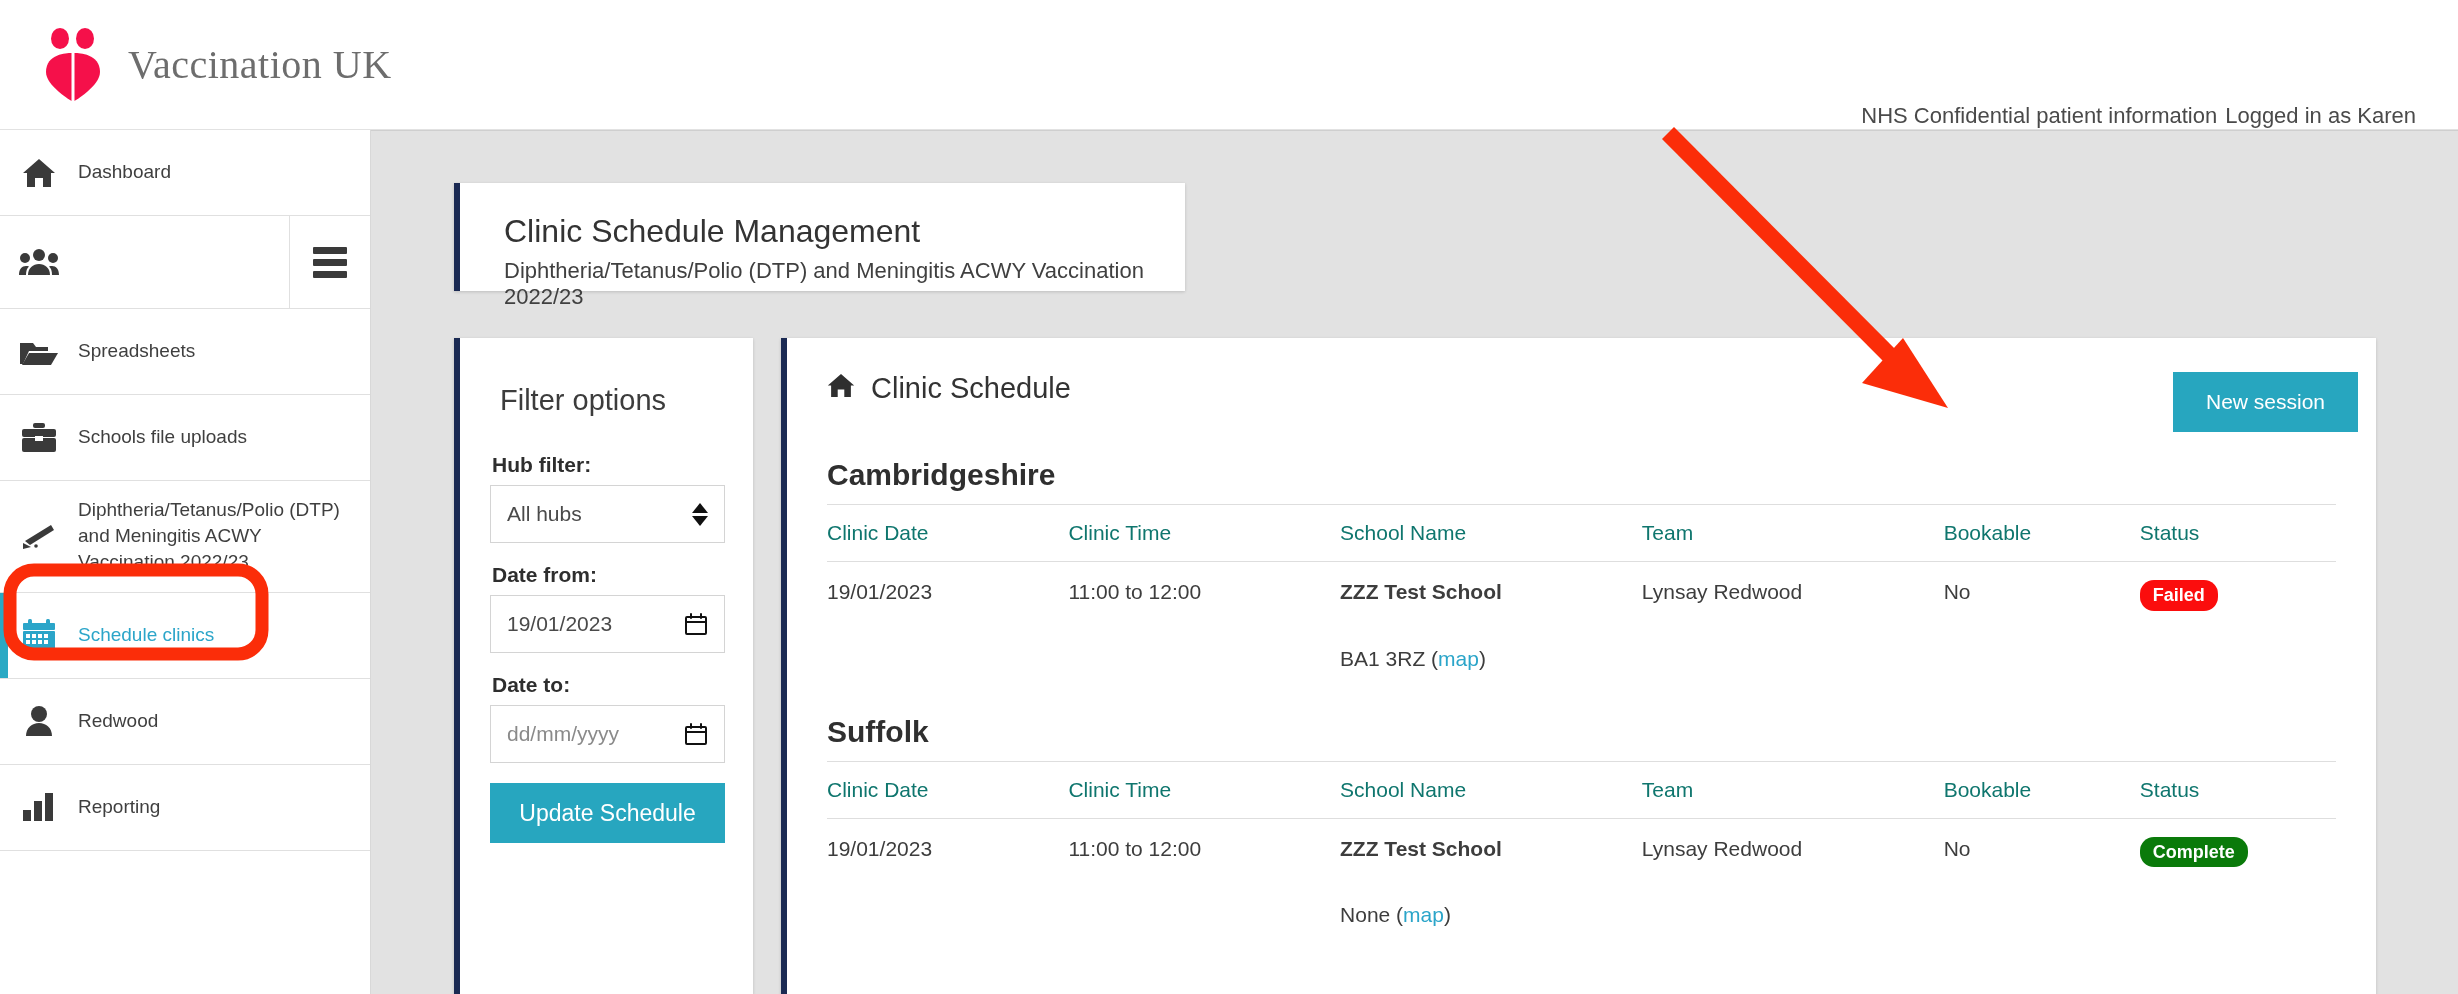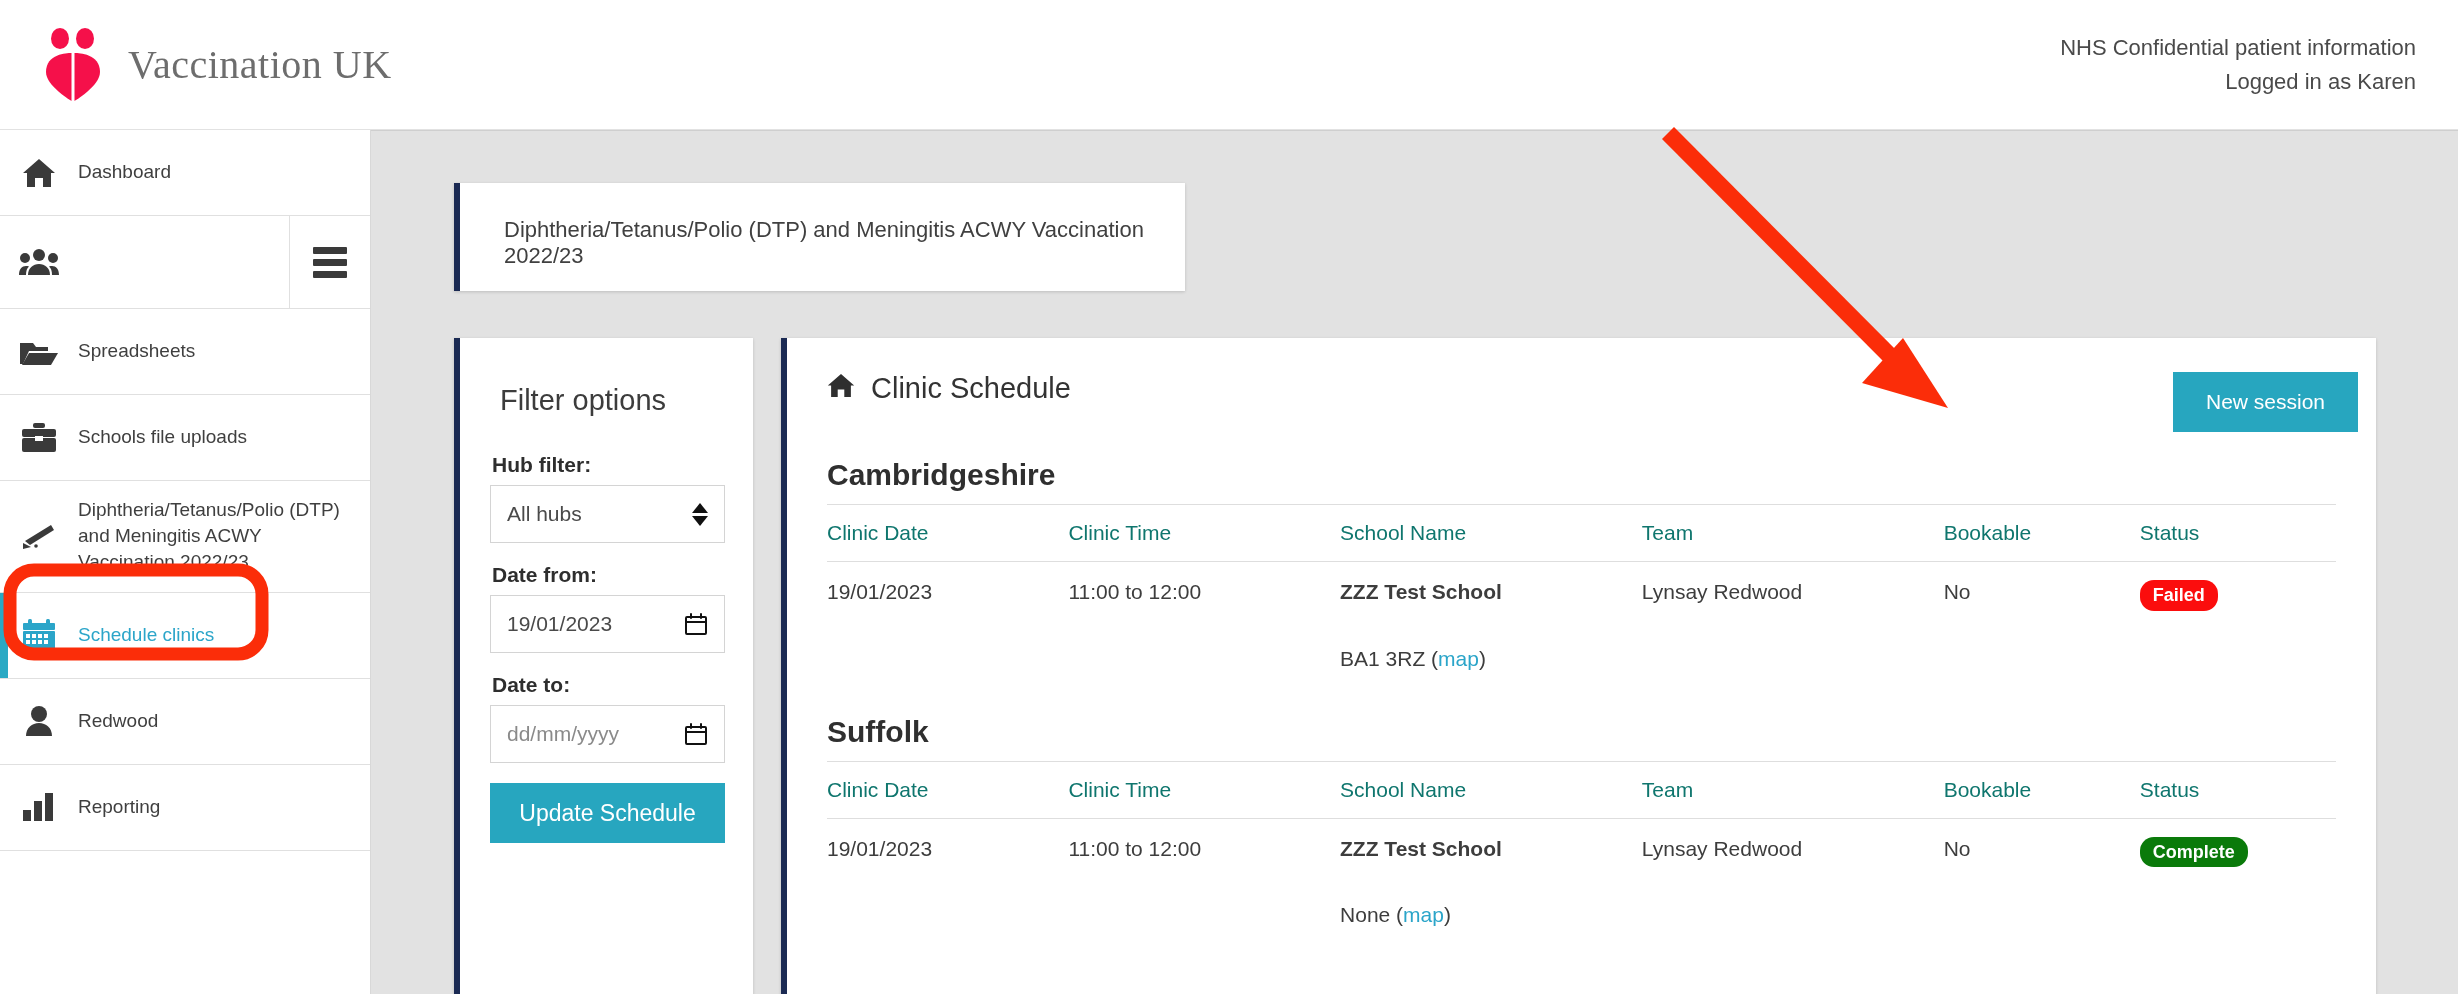--- a/index.html
+++ b/index.html
@@ -30,21 +30,21 @@
     margin-left:-1px;
     font-size:26px; color:#3c3c3c; background:#fff; cursor:pointer;
     white-space:nowrap;
   }
   .navtab.active { color:#22336b; }
   .navtab.active::after {
     content:""; position:absolute; left:0; right:0; bottom:0; height:7px; background:#1b2a53;
   }
 
   .headinfo {
-    margin-left:auto; padding-right:42px; display:flex; flex-direction:column;
+    margin-left:auto; padding-right:42px; display:flex; flex-direction:row;
     justify-content:center; align-items:flex-end; gap:8px;
   }
   .headinfo div { font-size:22px; color:#4a4a4a; white-space:nowrap; }
 
   
   .sidebar {
     position:absolute; left:0; top:130px; width:371px; height:864px;
     background:#fff; border-right:1px solid #d8d8d8;
   }
   .side-item {
@@ -296,20 +296,21 @@
         </svg>
       </div>
       <div class="side-label">Reporting</div>
     </div>
 
   </div>
 
   <div class="content">
 
     <div class="card title-card">
+      <div class="title-main">Clinic Schedule Management</div>
       <div class="title-sub">Diphtheria/Tetanus/Polio (DTP) and Meningitis ACWY Vaccination 2022/23</div>
     </div>
 
     <div class="card filter-card">
       <div class="filter-title">Filter options</div>
 
 
       <div class="field-label">Hub filter:</div>
       <div class="sel">
         <span>All hubs</span>

